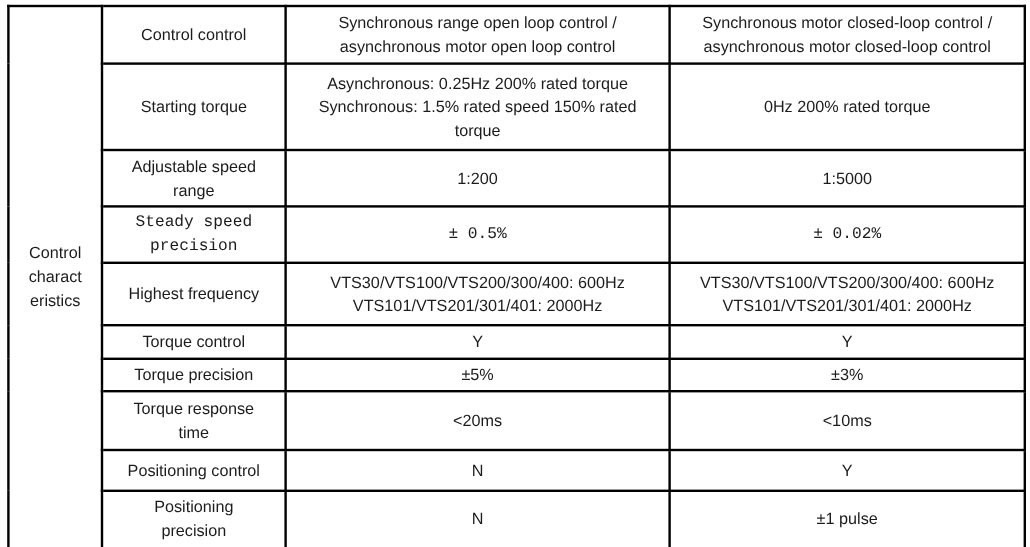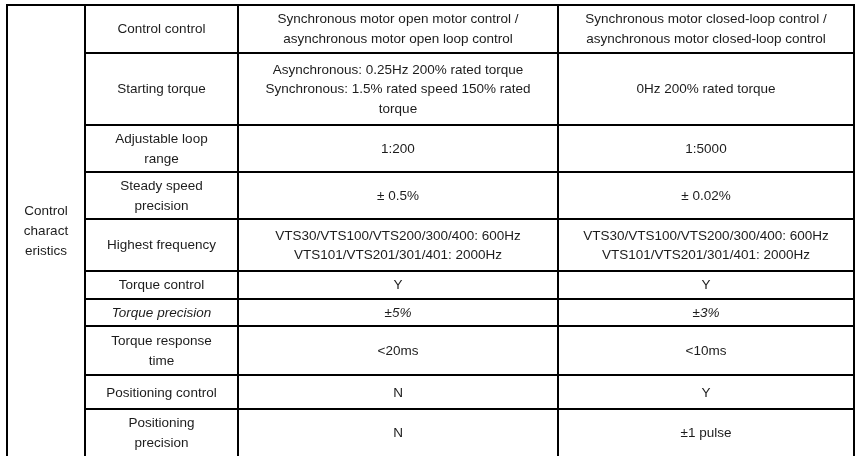--- a/index.html
+++ b/index.html
@@ -37,58 +37,58 @@
   }
   td.group-cell {
     text-align: left;
     padding-left: 11px;
     margin-top: 36px;
   }
   
   tr.r1  { height: 48px; }
   tr.r2  { height: 72px; }
   tr.r3  { height: 46px; }
-  tr.r4  { height: 46px; }
+  tr.r4  { height: 46px; font-family: Liberation Mono, monospace; }
   tr.r5  { height: 52px; }
   tr.r6  { height: 25px; margin-left: 31px; }
-  tr.r7  { height: 15px; font-style: italic; }
+  tr.r7  { height: 15px; }
   tr.r8  { height: 49px; padding-left: 44px; }
   tr.r9  { height: 34px; }
   tr.r10 { height: 46px; }
 </style>
 </head>
 <body>
 
 <table class="spec-table">
   <colgroup>
     <col style="width:78px">
     <col style="width:153px">
     <col style="width:320px">
     <col style="width:296px">
   </colgroup>
   <tbody>
     <tr class="r1">
       <td class="group-cell" rowspan="10">Control
 charact
 eristics</td>
       <td>Control control</td>
-      <td>Synchronous motor open motor control /
+      <td>Synchronous range open loop control /
 asynchronous motor open loop control</td>
       <td>Synchronous motor closed-loop control /
 asynchronous motor closed-loop control</td>
     </tr>
     <tr class="r2">
       <td>Starting torque</td>
       <td>Asynchronous: 0.25Hz 200% rated torque
 Synchronous: 1.5% rated speed 150% rated
 torque</td>
       <td>0Hz 200% rated torque</td>
     </tr>
     <tr class="r3">
-      <td>Adjustable loop
+      <td>Adjustable speed
 range</td>
       <td>1:200</td>
       <td>1:5000</td>
     </tr>
     <tr class="r4">
       <td>Steady speed
 precision</td>
       <td>± 0.5%</td>
       <td>± 0.02%</td>
     </tr>

